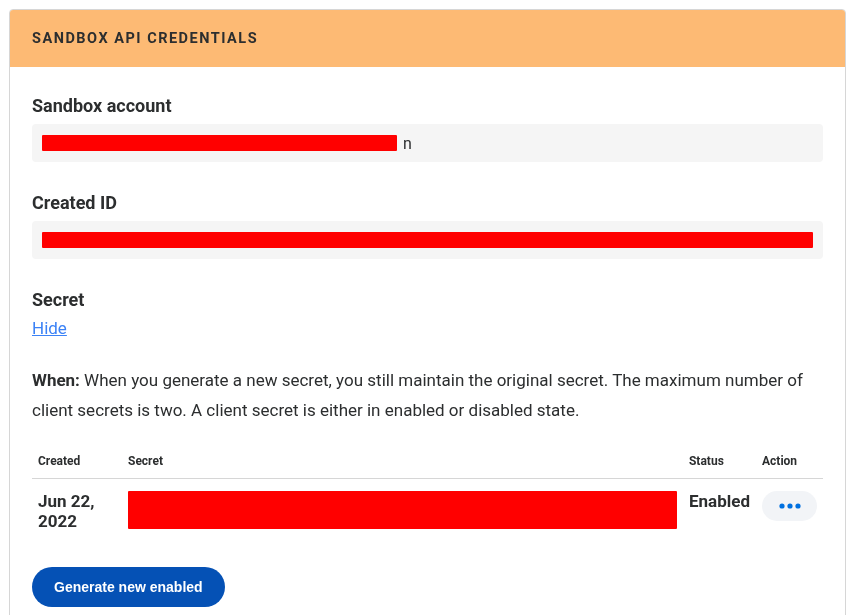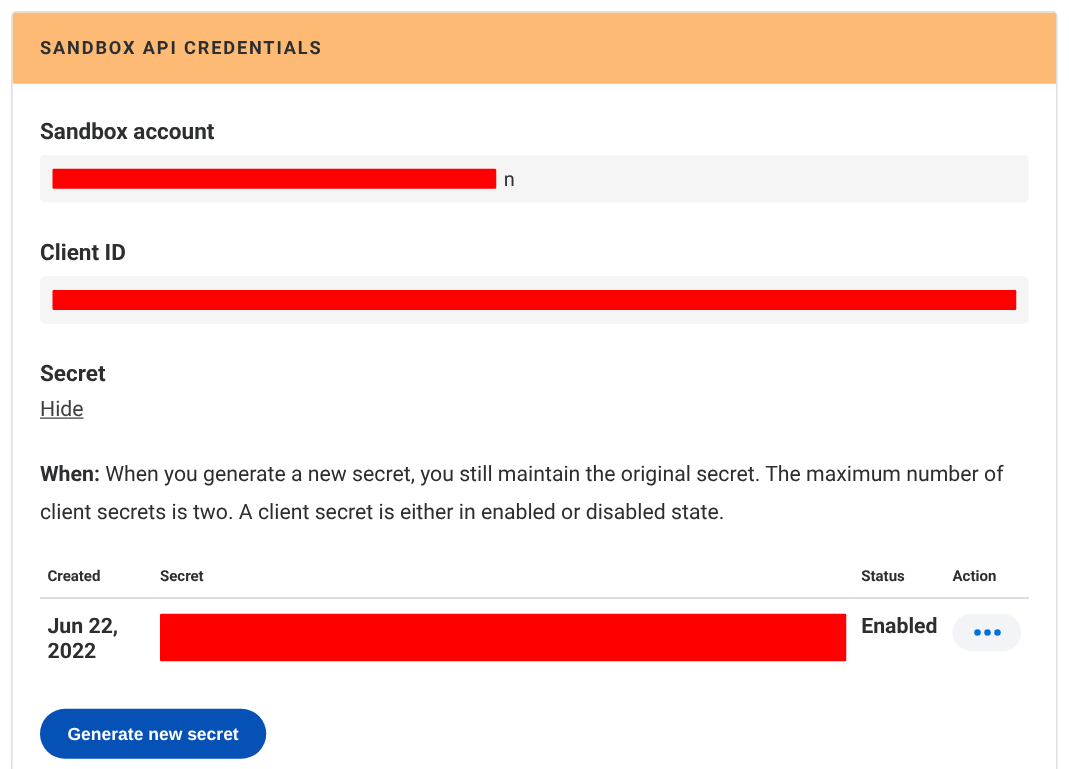--- a/index.html
+++ b/index.html
@@ -49,21 +49,21 @@
     height: 16px;
     border-radius: 1px;
   }
   .trailing-char {
     font-size: 16px;
     color: #2c2e2f;
   }
   .spacer-m { height: 20px; }
 
   .hide-link {
-    color: #404040;
+    color: #3b82f6;
     text-decoration: underline;
     font-size: 17px;
     cursor: pointer;
   }
 
   .note {
     font-size: 17px;
     line-height: 1.75;
     margin-top: 28px;
   }
@@ -133,21 +133,21 @@
     <div class="card-body">
 
       <div class="field-label">Sandbox account</div>
       <div class="redacted-input">
         <div class="redaction-bar" style="width:355px;"></div>
         <span class="trailing-char">n</span>
       </div>
 
       <div class="spacer-m"></div>
 
-      <div class="field-label">Client ID</div>
+      <div class="field-label">Created ID</div>
       <div class="redacted-input">
         <div class="redaction-bar" style="width:100%;"></div>
       </div>
 
       <div class="spacer-m"></div>
 
       <div class="field-label">Secret</div>
       <a class="hide-link">Hide</a>
 
       <div class="note">
@@ -176,17 +176,17 @@
                   <circle cx="3" cy="3" r="2.6"></circle>
                   <circle cx="11" cy="3" r="2.6"></circle>
                   <circle cx="19" cy="3" r="2.6"></circle>
                 </svg>
               </div>
             </td>
           </tr>
         </tbody>
       </table>
 
-      <button class="generate-btn">Generate new secret</button>
+      <button class="generate-btn">Generate new enabled</button>
 
     </div>
   </div>
 </div>
 
 </body></html>

